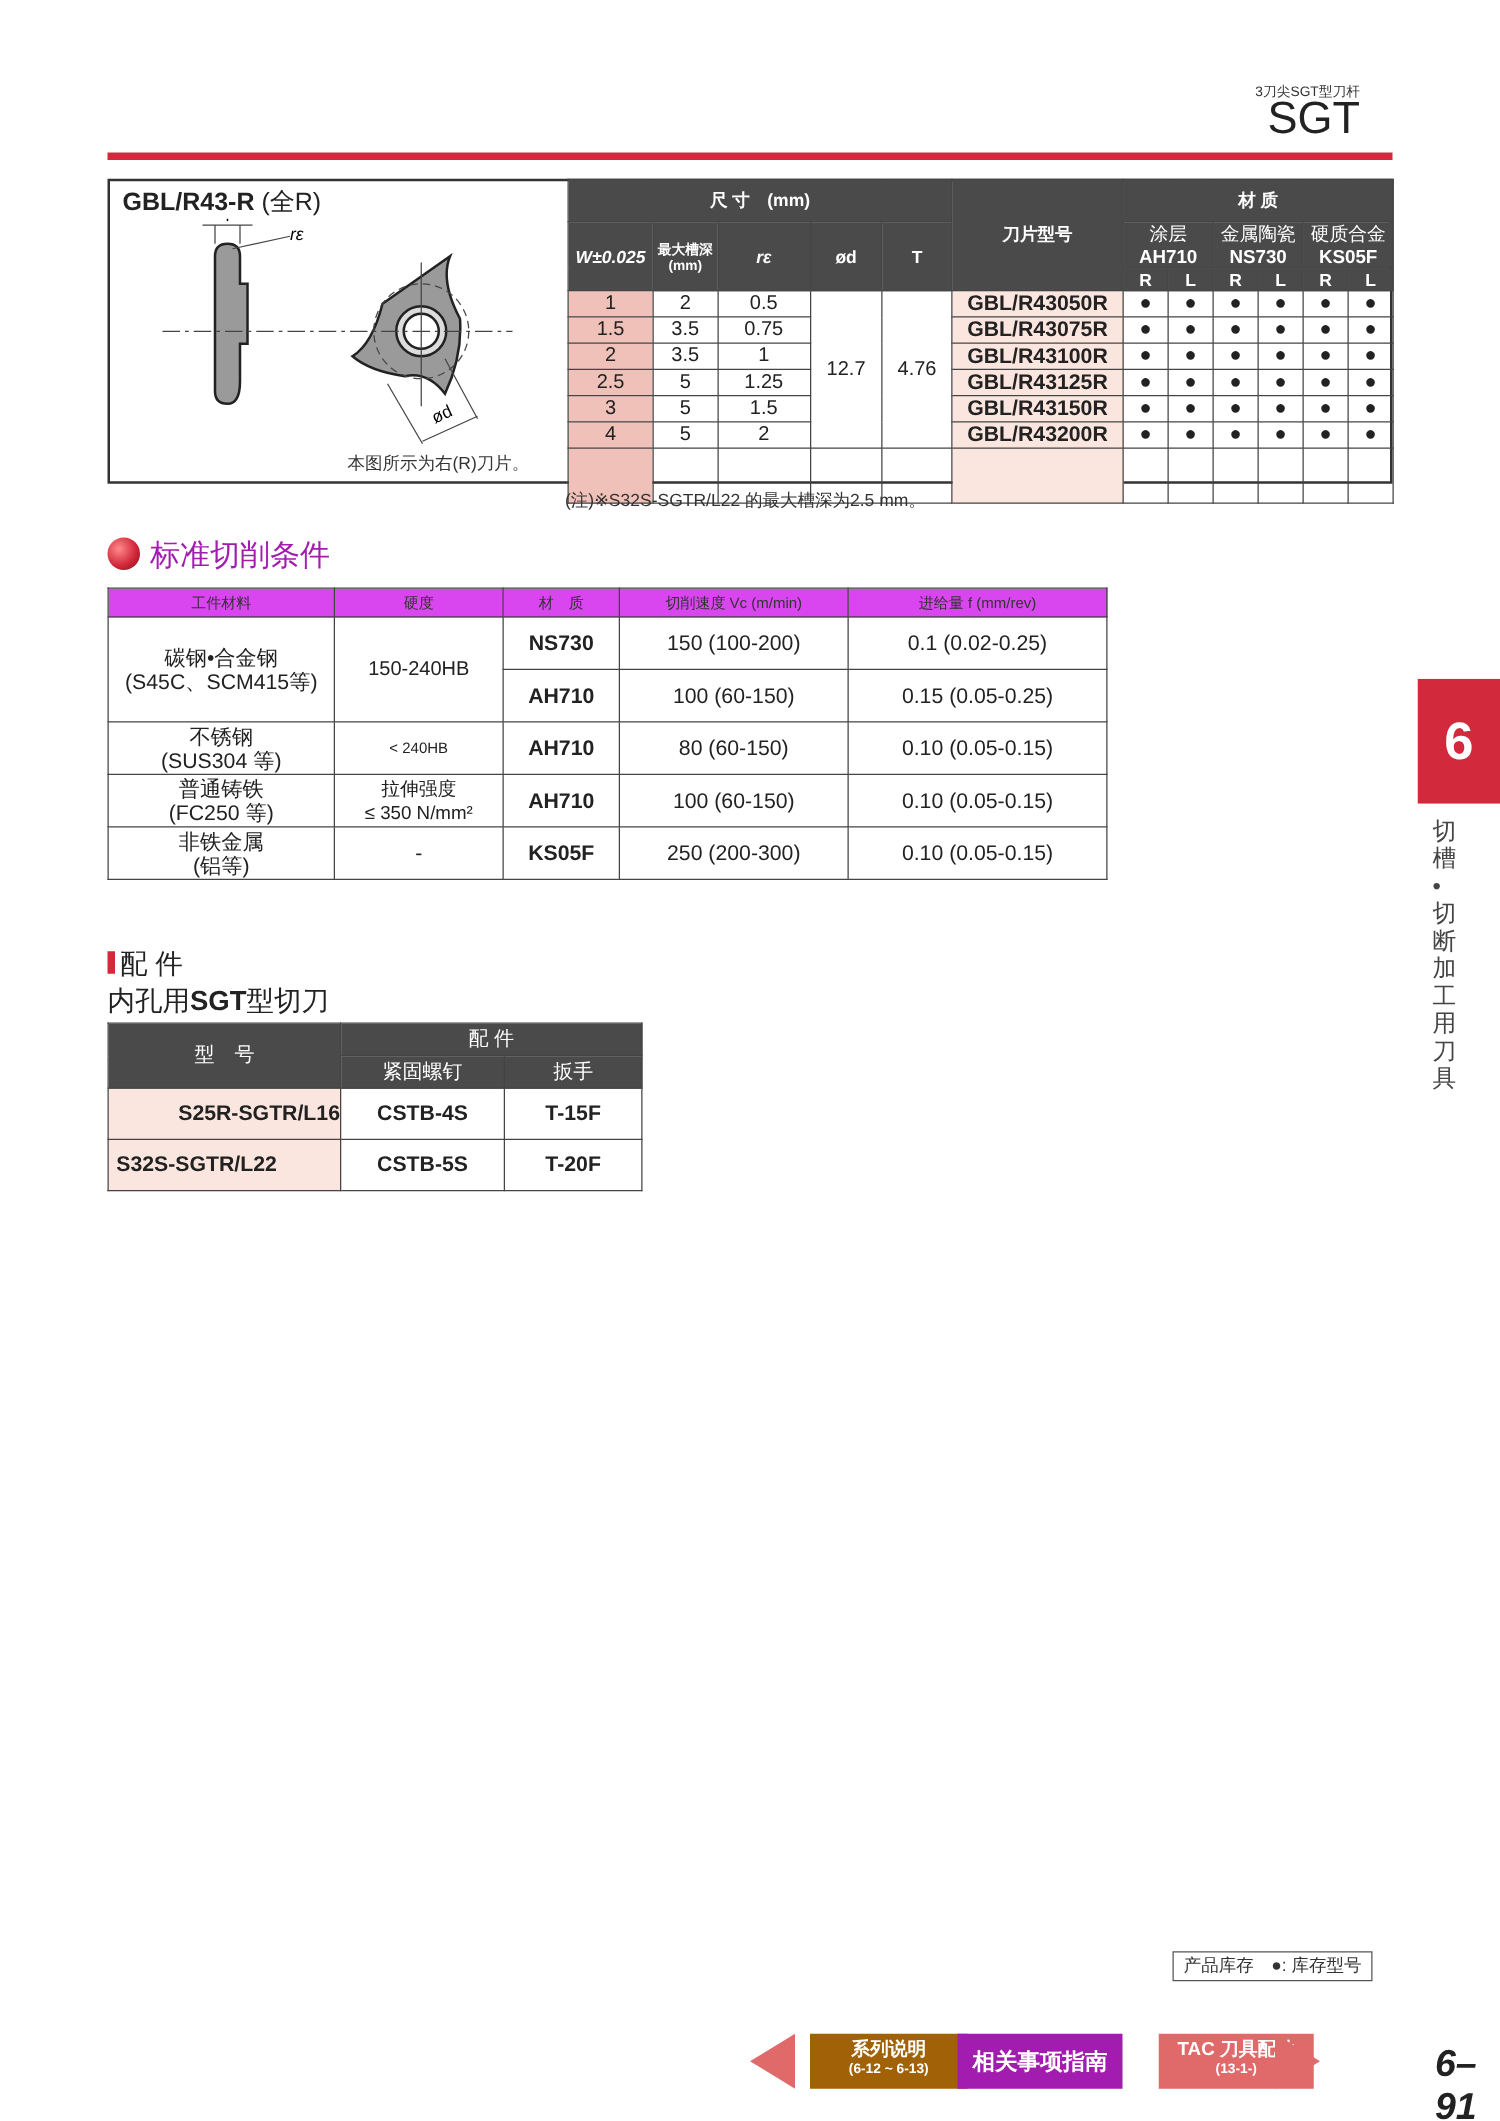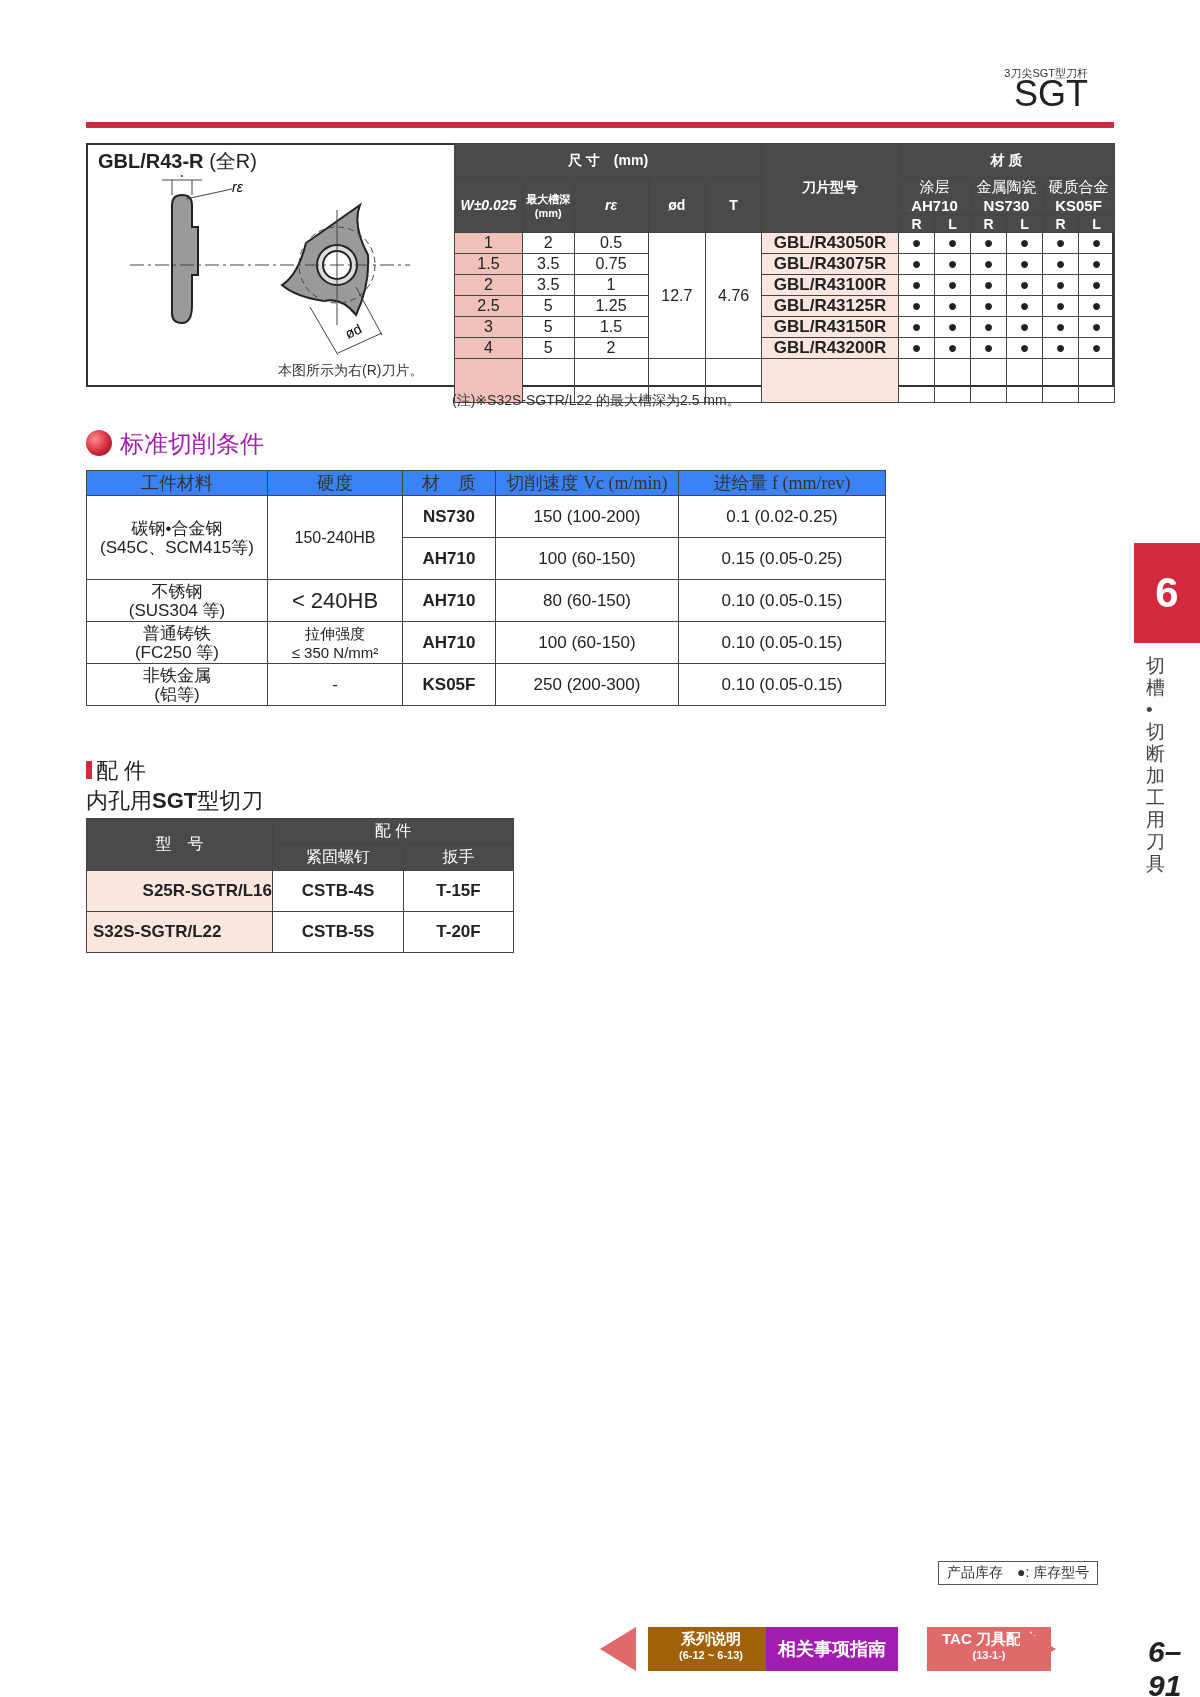--- a/index.html
+++ b/index.html
@@ -24,21 +24,21 @@
   .dims { left:454px; top:143px; }
   .dims td { height:19px; font-size:16px; }
   .dims th { font-size:14px; }
 
   .note { left:452px; top:392px; font-size:14px; color:#333; }
 
   
   .sec-title { left:86px; top:428px; font-size:24px; color:#a21caf; }
   .ball { display:inline-block; width:26px; height:26px; border-radius:50%; background:radial-gradient(circle at 35% 35%, #ff8a8a, #d22a3c 55%, #8a0a18); vertical-align:-4px; margin-right:8px; }
   .cond { left:86px; top:470px; width:800px; }
-  .cond th { background:#3b82f6; color:#333; font-weight:normal; font-size:18px; height:22px; border:1px solid #444;font-family:Liberation Serif, serif; }
+  .cond th { background:#d946ef; color:#333; font-weight:normal; font-size:12px; height:22px; border:1px solid #444; }
   .cond td { font-size:17px; height:41px; line-height:19px; border:1px solid #777; }
   .cond .mat { font-weight:bold; }
 
   
   .acc-h { left:86px; top:756px; font-size:22px; }
   .acc-h .bar { display:inline-block; width:6px; height:18px; background:#d22a3c; margin-right:4px; vertical-align:-1px; }
   .acc-sub { left:86px; top:786px; font-size:22px; }
   .acc { left:86px; top:818px; width:428px; }
   .acc th { height:25px; font-size:16px; }
   .acc td { height:40px; font-size:17px; font-weight:bold; border:1px solid #555; }
@@ -218,21 +218,21 @@
         <td>150 (100-200)</td>
         <td>0.1 (0.02-0.25)</td>
   </tr>
   <tr>
     <td class="mat">AH710</td>
         <td>100 (60-150)</td>
         <td>0.15 (0.05-0.25)</td>
   </tr>
   <tr>
     <td><span>不锈钢</span><br><span>(SUS304 等)</span></td>
-    <td style="font-size:22px">&lt; 240HB</td>
+    <td style="font-size:12px">&lt; 240HB</td>
     <td class="mat">AH710</td>
         <td>80 (60-150)</td>
         <td>0.10 (0.05-0.15)</td>
   </tr>
   <tr>
     <td><span>普通铸铁</span><br><span>(FC250 等)</span></td>
     <td style="font-size:15px"><span>拉伸强度</span><br><span>≤ 350 N/mm²</span></td>
     <td class="mat">AH710</td>
         <td>100 (60-150)</td>
         <td>0.10 (0.05-0.15)</td>

